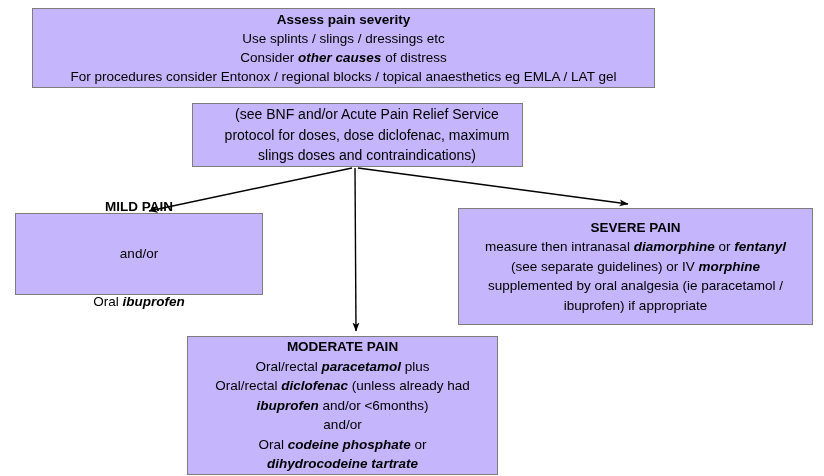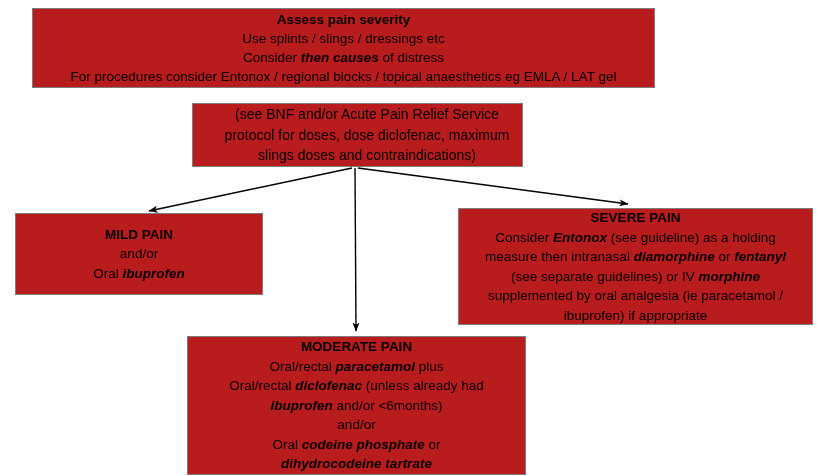--- a/index.html
+++ b/index.html
@@ -14,77 +14,76 @@
   }
   .arrows {
     position: absolute;
     left: 0; top: 0;
     width: 824px; height: 476px;
     pointer-events: none;
   }
   .box {
     position: absolute;
     border: 1px solid #7d7d7d;
-    background: #b91c1c;
+    background: #c4b5fd;
     display: flex;
     flex-direction: column;
     justify-content: center;
     text-align: center;
     box-sizing: border-box;
     font-size: 13.5px;
     line-height: 19.5px;
   }
   .box .line { white-space: nowrap; }
   .s-b  { font-weight: bold; }
   .s-bi { font-weight: bold; font-style: italic; }
 
   .assess   { left: 32px;  top: 8px;   width: 623px; height: 80px; line-height: 19px; }
   .protocol { left: 192px; top: 103px; width: 331px; height: 64px; font-size: 14px; line-height: 20.5px; padding-left: 19px; }
-  .mild     { left: 15px;  top: 213px; width: 248px; height: 82px; }
+  .mild     { left: 15px;  top: 213px; width: 248px; height: 82px; gap: 28px; }
   .severe   { left: 458px; top: 208px; width: 355px; height: 117px; }
-  .moderate { left: 187px; top: 336px; width: 339px; height: 139px; }
+  .moderate { left: 187px; top: 336px; width: 311px; height: 139px; }
 </style>
 </head>
 <body>
 
 <div class="canvas">
 
   <svg class="arrows" width="824" height="476" viewBox="0 0 824 476" xmlns="http://www.w3.org/2000/svg">
     <defs>
       <marker id="ah" markerWidth="10" markerHeight="8" refX="8.5" refY="3.5" orient="auto" markerUnits="userSpaceOnUse">
         <path d="M0,0 L9,3.5 L0,7 L2.2,3.5 Z" fill="#000000"></path>
       </marker>
     </defs>
   <line x1="352" y1="168" x2="149" y2="211" stroke="#000000" stroke-width="1.4" marker-end="url(#ah)"></line>
       <line x1="355" y1="168" x2="356" y2="331" stroke="#000000" stroke-width="1.4" marker-end="url(#ah)"></line>
       <line x1="358" y1="168" x2="628" y2="204" stroke="#000000" stroke-width="1.4" marker-end="url(#ah)"></line>
     </svg>
 
   <div class="box assess">
       <div class="line"><span class="s-b">Assess pain severity</span></div>
       <div class="line"><span>Use splints / slings / dressings etc</span></div>
-      <div class="line"><span>Consider </span><span class="s-bi">then causes</span><span> of distress</span></div>
+      <div class="line"><span>Consider </span><span class="s-bi">other causes</span><span> of distress</span></div>
       <div class="line"><span>For procedures consider Entonox / regional blocks / topical anaesthetics eg EMLA / LAT gel</span></div>
     </div>
 
   <div class="box protocol">
       <div class="line"><span>(see BNF and/or Acute Pain Relief Service</span></div>
       <div class="line"><span>protocol for doses, dose diclofenac, maximum</span></div>
       <div class="line"><span>slings doses and contraindications)</span></div>
     </div>
 
   <div class="box mild">
       <div class="line"><span class="s-b">MILD PAIN</span></div>
       <div class="line"><span>and/or</span></div>
       <div class="line"><span>Oral </span><span class="s-bi">ibuprofen</span></div>
     </div>
 
   <div class="box severe">
       <div class="line"><span class="s-b">SEVERE PAIN</span></div>
-      <div class="line"><span>Consider </span><span class="s-bi">Entonox</span><span> (see guideline) as a holding</span></div>
       <div class="line"><span>measure then intranasal </span><span class="s-bi">diamorphine</span><span> or </span><span class="s-bi">fentanyl</span></div>
       <div class="line"><span>(see separate guidelines) or IV </span><span class="s-bi">morphine</span></div>
       <div class="line"><span>supplemented by oral analgesia (ie paracetamol /</span></div>
       <div class="line"><span>ibuprofen) if appropriate</span></div>
     </div>
 
   <div class="box moderate">
       <div class="line"><span class="s-b">MODERATE PAIN</span></div>
       <div class="line"><span>Oral/rectal </span><span class="s-bi">paracetamol</span><span> plus</span></div>
       <div class="line"><span>Oral/rectal </span><span class="s-bi">diclofenac</span><span> (unless already had</span></div>

